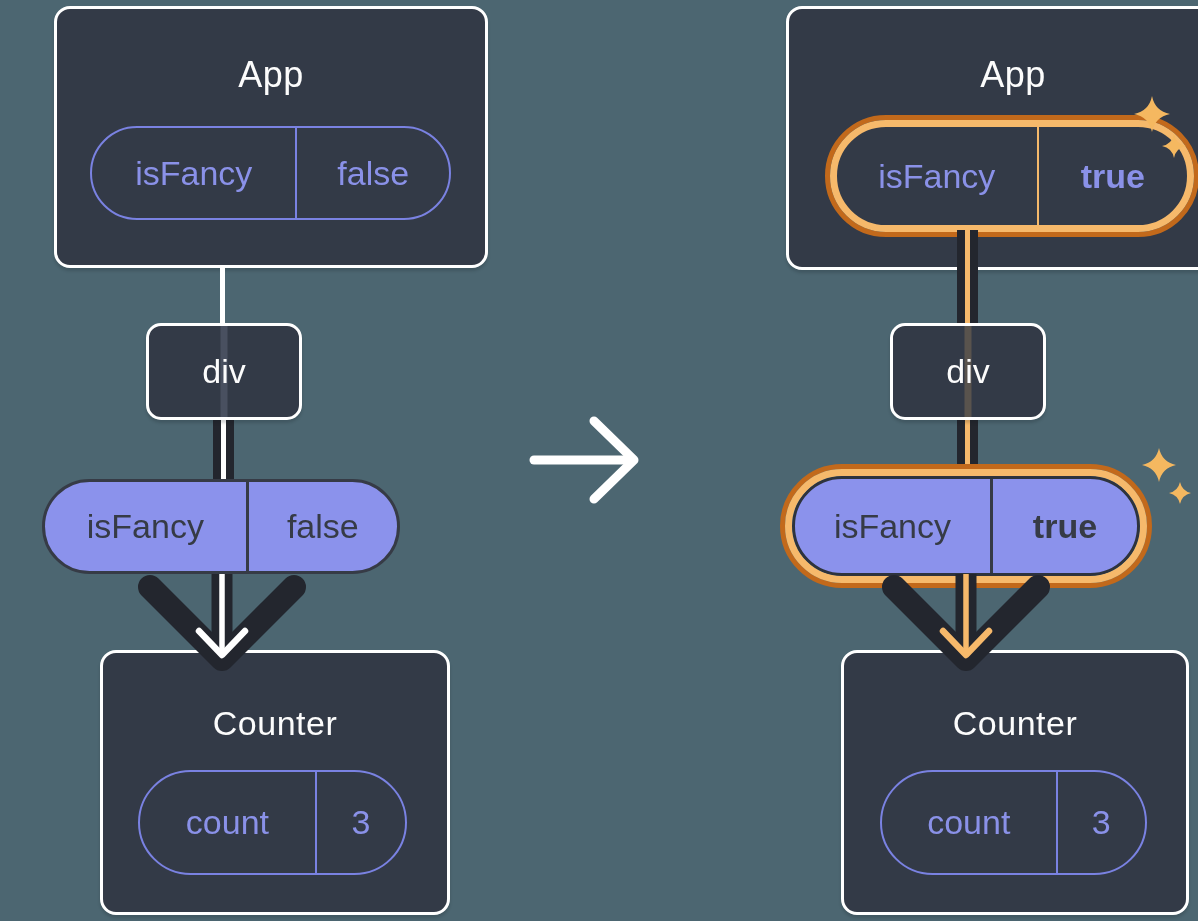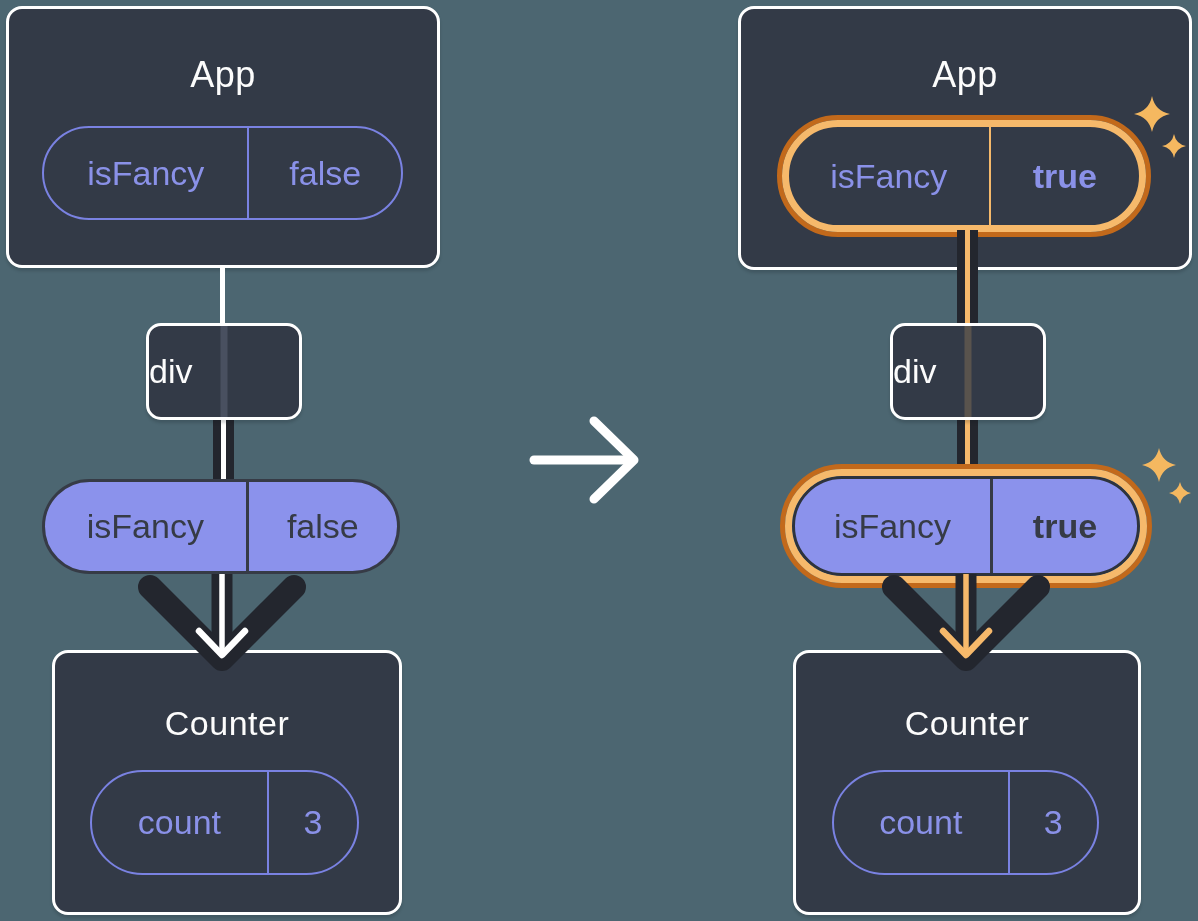--- a/index.html
+++ b/index.html
@@ -10,20 +10,21 @@
     overflow: hidden;
   }
   #stage { position: relative; width: 1198px; height: 921px; background: #4C6671; }
 
   .card {
     position: absolute;
     background: #333A47;
     border: 3.5px solid #FFFFFF;
     border-radius: 16px;
     box-shadow: 0 3px 3px rgba(15,20,30,0.18);
+    margin-left: 48px;
   }
   .card-title {
     position: absolute;
     left: 0; right: 0;
     text-align: center;
     color: #FCFCFC;
     font-size: 36px;
     font-weight: 500;
     letter-spacing: 0.5px;
     transform: translateY(-50%);
@@ -87,21 +88,21 @@
   .fancy-purple .pill-core { background: #8B92EC; border: 3px solid #2E333D; }
   .fancy-purple .pill-core .cell { color: #363B46; font-weight: 500; }
   .fancy-purple .pill-core .cell.value { border-left: 3px solid #363B46; font-weight: 700; }
 
   .div-node {
     position: absolute;
     background: #333A47;
     border: 3.5px solid #FFFFFF;
     border-radius: 15px;
     box-shadow: 0 3px 3px rgba(15,20,30,0.18);
-    display: flex; align-items: center; justify-content: flex-start;
+    display: flex; align-items: center; justify-content: center;
   }
   .div-node .thru-line {
     position: absolute;
     top: 0; bottom: 0;
     left: 50%;
     width: 7px;
     transform: translateX(-50%);
   }
   .div-node .label {
     position: relative;

